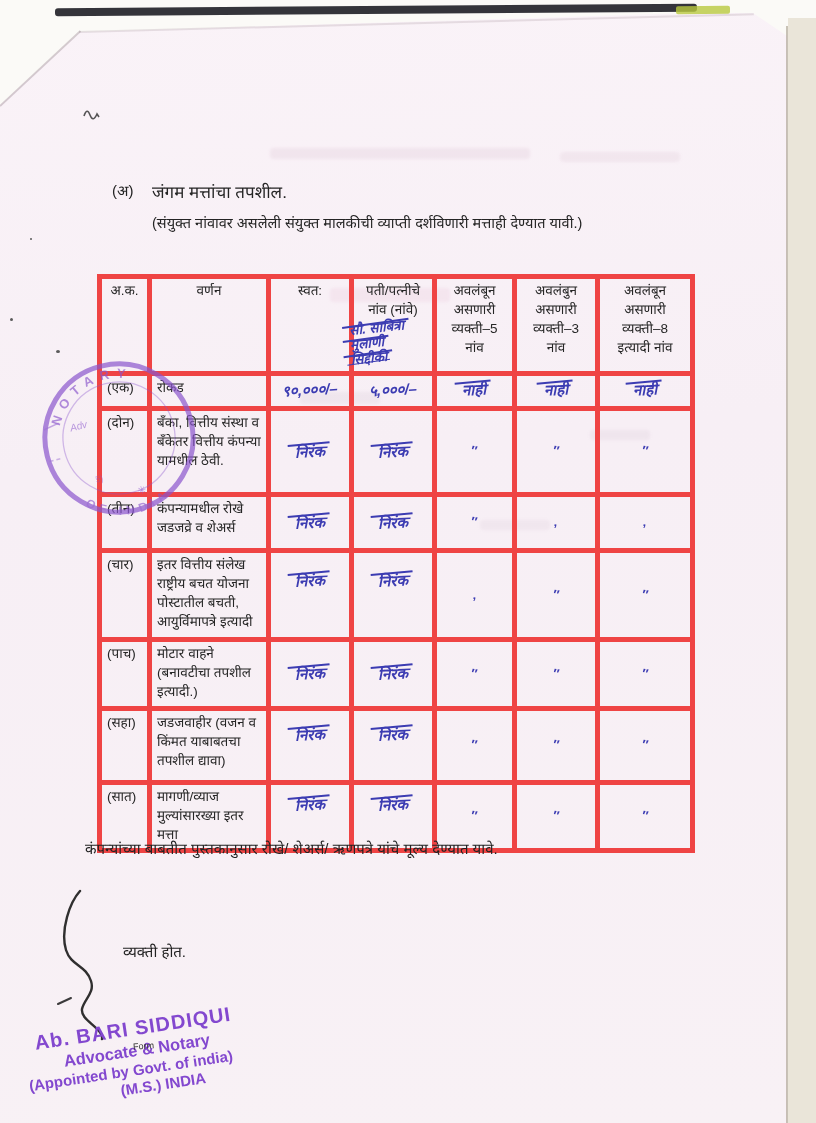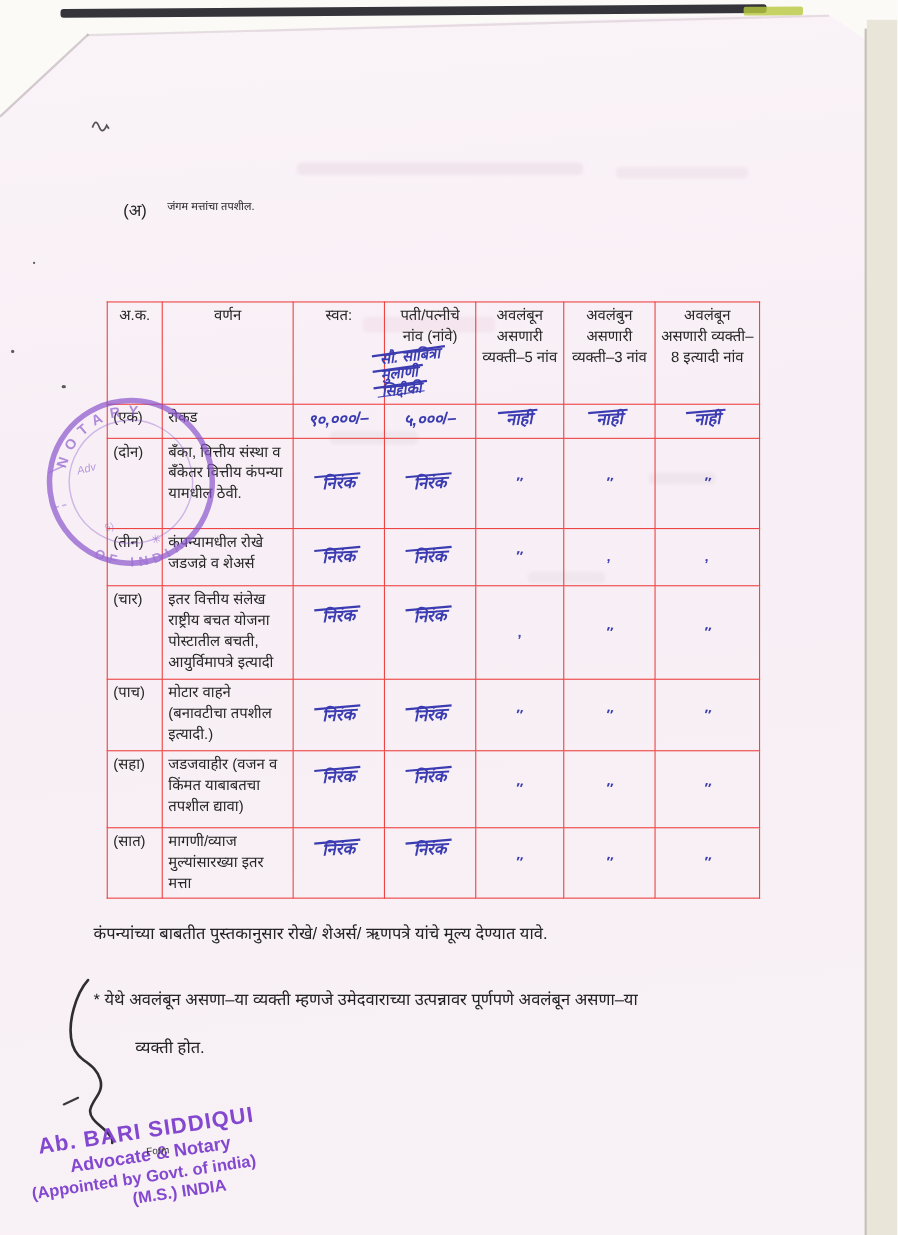--- a/index.html
+++ b/index.html
@@ -15,26 +15,26 @@
   .edge-line { position:absolute; background:rgba(130,110,120,.32); transform-origin:left center; }
   #right-band { position:absolute; left:788px; top:18px; width:28px; height:1105px; background:#eae5d9; }
   #right-edge { position:absolute; left:786px; top:26px; width:2px; height:1097px; background:rgba(150,138,118,.5); }
   #top-strip { position:absolute; left:55px; top:6px; width:642px; height:8px; background:#34343a; border-radius:3px; transform:rotate(-0.4deg); }
   #green-sliver { position:absolute; left:676px; top:6px; width:54px; height:8px; background:#b9c93f; opacity:.8; transform:rotate(-0.4deg); border-radius:2px; }
 
   .ghost { position:absolute; filter:blur(1.5px); border-radius:4px; }
 
   .doc-text { color:#242424; }
   #section-label { position:absolute; left:112px; top:180px; font-size:15px; }
-  #section-title { position:absolute; left:152px; top:180px; font-size:10px; }
+  #section-title { position:absolute; left:152px; top:180px; font-size:17px; }
   #section-note  { position:absolute; left:152px; top:212px; font-size:14.5px; width:600px; }
 
   
   #assets-table { position:absolute; left:97px; top:274px; border-collapse:collapse; table-layout:fixed; }
-  #assets-table td { border:1px solid #ef4444; vertical-align:top; padding:3px 5px; font-size:13.5px; color:#262626; line-height:1.4; overflow:visible; }
+  #assets-table td { border:5px solid #ef4444; vertical-align:top; padding:3px 5px; font-size:13.5px; color:#262626; line-height:1.4; overflow:visible; }
   #assets-table td.c { text-align:center; }
   tr.h-header td { height:86px; text-align:center; font-size:13px; line-height:1.55; padding-top:5px; }
   tr.r1 td { height:24px; }
   tr.r2 td { height:75px; }
   tr.r3 td { height:45px; }
   tr.r4 td { height:78px; }
   tr.r5 td { height:58px; }
   tr.r6 td { height:63px; }
   tr.r7 td { height:56px; }
 
@@ -86,20 +86,21 @@
 
   <div class="speck" style="left:10px;top:318px;width:3px;height:3px;"></div>
   <div class="speck" style="left:56px;top:350px;width:4px;height:3px;"></div>
   <div class="speck" style="left:30px;top:238px;width:2px;height:2px;"></div>
   <svg width="20" height="14" style="position:absolute;left:82px;top:106px;">
     <path d="M2,10 q3,-9 6,-1 t7,-1 l2,3" stroke="#2c2c2c" stroke-width="1.6" fill="none" opacity=".8"></path>
   </svg>
 
   <div id="section-label" class="doc-text">(अ)</div>
   <div id="section-title" class="doc-text">जंगम मत्तांचा तपशील.</div>
+  <div id="section-note" class="doc-text">(संयुक्त नांवावर असलेली संयुक्त मालकीची व्याप्ती दर्शविणारी मत्ताही देण्यात यावी.)</div>
 
   <table id="assets-table">
     <colgroup>
       <col style="width:50px">
         <col style="width:119px">
         <col style="width:83px">
         <col style="width:83px">
       <col style="width:80px">
         <col style="width:83px">
         <col style="width:95px">
@@ -188,21 +189,20 @@
       <td class="c"><span class="hw hw-line" style="margin-top:6px;">निरंक</span></td>
       <td class="c"><span class="hw hw-line" style="margin-top:6px;">निरंक</span></td>
       <td class="c" style="vertical-align:middle;"><span class="hw-ditto">″</span></td>
       <td class="c" style="vertical-align:middle;"><span class="hw-ditto">″</span></td>
       <td class="c" style="vertical-align:middle;"><span class="hw-ditto">″</span></td>
     </tr>
   </tbody>
     </table>
 
   <div class="note-line" style="left:85px;top:838px;text-align:center;">कंपन्यांच्या बाबतीत पुस्तकानुसार रोखे/ शेअर्स/ ऋणपत्रे यांचे मूल्य देण्यात यावे.</div>
-  <div class="note-line" style="left:85px;top:898px;">* येथे अवलंबून असणा–या व्यक्ती म्हणजे उमेदवाराच्या उत्पन्नावर पूर्णपणे अवलंबून असणा–या</div>
   <div class="note-line" style="left:85px;top:941px;margin-left:38px;">व्यक्ती होत.</div>
 
   <svg id="round-stamp" width="186" height="182" viewBox="0 0 186 182">
     <g transform="rotate(-14 93 90)" fill="none" stroke="#8a55cc">
       <circle cx="93" cy="90" r="74" stroke-width="5" opacity=".85"></circle>
       <circle cx="93" cy="90" r="56" stroke-width="1.3" opacity=".45"></circle>
       <path d="M22,64 l16,-3" stroke-width="1.5" opacity=".6"></path>
       <path d="M20,96 l14,0" stroke-width="1.5" opacity=".5" stroke-dasharray="4 3"></path>
       <path id="arcT" d="M 33,90 A 60,60 0 0 1 153,90" stroke="none"></path>
       <path id="arcB" d="M 21,95 A 72,72 0 0 0 165,95" stroke="none"></path>

